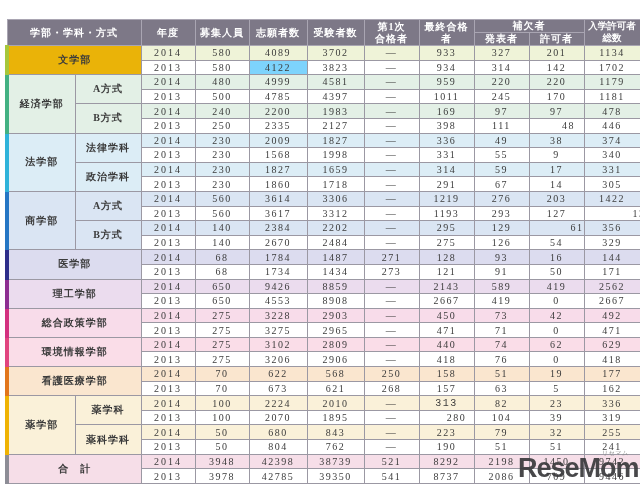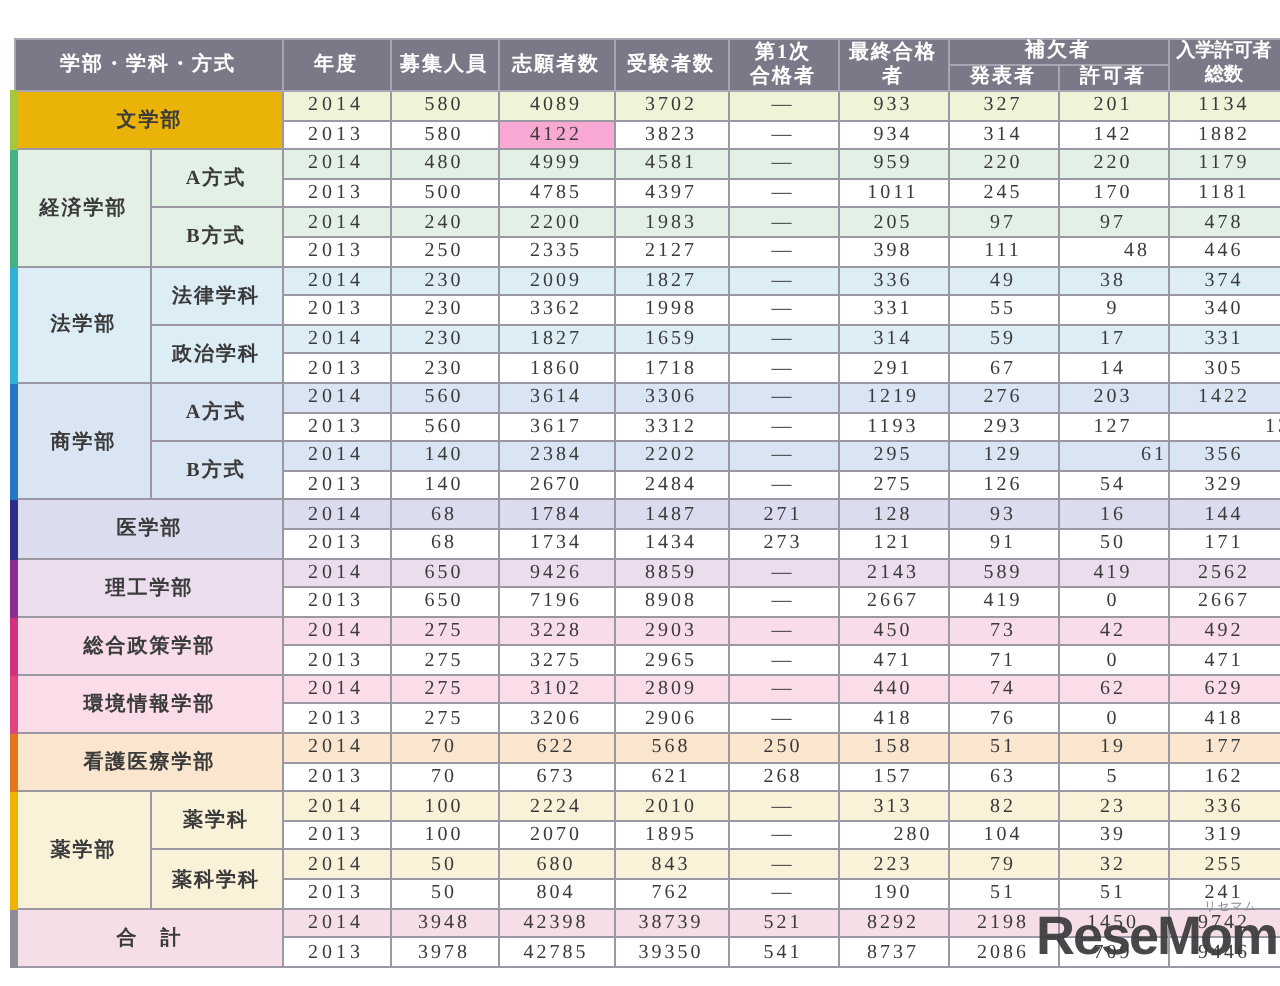--- a/index.html
+++ b/index.html
@@ -91,27 +91,27 @@
           <td class="num" style="background: rgb(239, 243, 216);">3702</td>
           <td class="num" style="background: rgb(239, 243, 216);">—</td>
           <td class="num" style="background: rgb(239, 243, 216);">933</td>
           <td class="num" style="background: rgb(239, 243, 216);">327</td>
           <td class="num" style="background: rgb(239, 243, 216);">201</td>
           <td class="num" style="background: rgb(239, 243, 216);">1134</td>
         </tr>
         <tr>
           <td class="yr" style="background: rgb(255, 255, 255);">2013</td>
           <td class="num" style="background: rgb(255, 255, 255);">580</td>
-          <td class="num" style="background: #f9a8d4; margin-top: 41px;">4122</td>
+          <td class="num" style="background: #7dd3fc; margin-top: 41px;">4122</td>
           <td class="num" style="background: rgb(255, 255, 255);">3823</td>
           <td class="num" style="background: rgb(255, 255, 255);">—</td>
           <td class="num" style="background: rgb(255, 255, 255);">934</td>
           <td class="num" style="background: rgb(255, 255, 255);">314</td>
           <td class="num" style="background: rgb(255, 255, 255);">142</td>
-          <td class="num" style="background: rgb(255, 255, 255);">1882</td>
+          <td class="num" style="background: rgb(255, 255, 255);">1702</td>
         </tr>
         <tr>
           <td class="fac" rowspan="4" style="background: rgb(227, 240, 230); border-left: 4px solid rgb(67, 177, 131);">経済学部</td>
           <td class="sub" rowspan="2" style="background: rgb(227, 240, 230);">A方式</td>
           <td class="yr" style="background: rgb(227, 240, 230);">2014</td>
           <td class="num" style="background: rgb(227, 240, 230);">480</td>
           <td class="num" style="background: rgb(227, 240, 230);">4999</td>
           <td class="num" style="background: rgb(227, 240, 230);">4581</td>
           <td class="num" style="background: rgb(227, 240, 230);">—</td>
           <td class="num" style="background: rgb(227, 240, 230);">959</td>
@@ -130,21 +130,21 @@
           <td class="num" style="background: rgb(255, 255, 255);">170</td>
           <td class="num" style="background: rgb(255, 255, 255);">1181</td>
         </tr>
         <tr>
           <td class="sub" rowspan="2" style="background: rgb(227, 240, 230);">B方式</td>
           <td class="yr" style="background: rgb(227, 240, 230);">2014</td>
           <td class="num" style="background: rgb(227, 240, 230);">240</td>
           <td class="num" style="background: rgb(227, 240, 230);">2200</td>
           <td class="num" style="background: rgb(227, 240, 230);">1983</td>
           <td class="num" style="background: rgb(227, 240, 230);">—</td>
-          <td class="num" style="background: rgb(227, 240, 230);">205</td>
+          <td class="num" style="background: rgb(227, 240, 230);">169</td>
           <td class="num" style="background: rgb(227, 240, 230);">97</td>
           <td class="num" style="background: rgb(227, 240, 230);">97</td>
           <td class="num" style="background: rgb(227, 240, 230);">478</td>
         </tr>
         <tr>
           <td class="yr" style="background: rgb(255, 255, 255);">2013</td>
           <td class="num" style="background: rgb(255, 255, 255);">250</td>
           <td class="num" style="background: rgb(255, 255, 255);">2335</td>
           <td class="num" style="background: rgb(255, 255, 255);">2127</td>
           <td class="num" style="background: rgb(255, 255, 255);">—</td>
@@ -162,21 +162,21 @@
           <td class="num" style="background: rgb(220, 237, 246);">1827</td>
           <td class="num" style="background: rgb(220, 237, 246);">—</td>
           <td class="num" style="background: rgb(220, 237, 246);">336</td>
           <td class="num" style="background: rgb(220, 237, 246);">49</td>
           <td class="num" style="background: rgb(220, 237, 246); text-align: center;">38</td>
           <td class="num" style="background: rgb(220, 237, 246);">374</td>
         </tr>
         <tr>
           <td class="yr" style="background: rgb(255, 255, 255);">2013</td>
           <td class="num" style="background: rgb(255, 255, 255);">230</td>
-          <td class="num" style="background: rgb(255, 255, 255);">3362</td>
+          <td class="num" style="background: rgb(255, 255, 255);">1568</td>
           <td class="num" style="background: rgb(255, 255, 255);">1998</td>
           <td class="num" style="background: rgb(255, 255, 255);">—</td>
           <td class="num" style="background: rgb(255, 255, 255);">331</td>
           <td class="num" style="background: rgb(255, 255, 255);">55</td>
           <td class="num" style="background: rgb(255, 255, 255);">9</td>
           <td class="num" style="background: rgb(255, 255, 255);">340</td>
         </tr>
         <tr>
           <td class="sub" rowspan="2" style="background: rgb(220, 237, 246);">政治学科</td>
           <td class="yr" style="background: rgb(220, 237, 246);">2014</td>
@@ -278,21 +278,21 @@
           <td class="num" style="background: rgb(235, 220, 238);">8859</td>
           <td class="num" style="background: rgb(235, 220, 238);">—</td>
           <td class="num" style="background: rgb(235, 220, 238);">2143</td>
           <td class="num" style="background: rgb(235, 220, 238);">589</td>
           <td class="num" style="background: rgb(235, 220, 238);">419</td>
           <td class="num" style="background: rgb(235, 220, 238);">2562</td>
         </tr>
         <tr>
           <td class="yr" style="background: rgb(255, 255, 255);">2013</td>
           <td class="num" style="background: rgb(255, 255, 255);">650</td>
-          <td class="num" style="background: rgb(255, 255, 255);">7196</td>
+          <td class="num" style="background: rgb(255, 255, 255);">4553</td>
           <td class="num" style="background: rgb(255, 255, 255);">8908</td>
           <td class="num" style="background: rgb(255, 255, 255);">—</td>
           <td class="num" style="background: rgb(255, 255, 255);">2667</td>
           <td class="num" style="background: rgb(255, 255, 255);">419</td>
           <td class="num" style="background: rgb(255, 255, 255);">0</td>
           <td class="num" style="background: rgb(255, 255, 255);">2667</td>
         </tr>
         <tr>
           <td class="fac" rowspan="2" colspan="2" style="background: rgb(248, 220, 234); border-left: 4px solid rgb(211, 48, 127);">総合政策学部</td>
           <td class="yr" style="background: rgb(248, 220, 234);">2014</td>
@@ -363,21 +363,21 @@
           <td class="num" style="background: rgb(255, 255, 255);">162</td>
         </tr>
         <tr>
           <td class="fac" rowspan="4" style="background: rgb(250, 241, 217); border-left: 4px solid rgb(239, 179, 3);">薬学部</td>
           <td class="sub" rowspan="2" style="background: rgb(250, 241, 217);">薬学科</td>
           <td class="yr" style="background: rgb(250, 241, 217);">2014</td>
           <td class="num" style="background: rgb(250, 241, 217);">100</td>
           <td class="num" style="background: rgb(250, 241, 217);">2224</td>
           <td class="num" style="background: rgb(250, 241, 217);">2010</td>
           <td class="num" style="background: rgb(250, 241, 217);">—</td>
-          <td class="num" style="background: rgb(250, 241, 217);">313</td>
+          <td class="num" style="background: rgb(250, 241, 217); font-family: Liberation Mono, monospace;">313</td>
           <td class="num" style="background: rgb(250, 241, 217);">82</td>
           <td class="num" style="background: rgb(250, 241, 217);">23</td>
           <td class="num" style="background: rgb(250, 241, 217);">336</td>
         </tr>
         <tr>
           <td class="yr" style="background: rgb(255, 255, 255);">2013</td>
           <td class="num" style="background: rgb(255, 255, 255);">100</td>
           <td class="num" style="background: rgb(255, 255, 255);">2070</td>
           <td class="num" style="background: rgb(255, 255, 255);">1895</td>
           <td class="num" style="background: rgb(255, 255, 255);">—</td>

